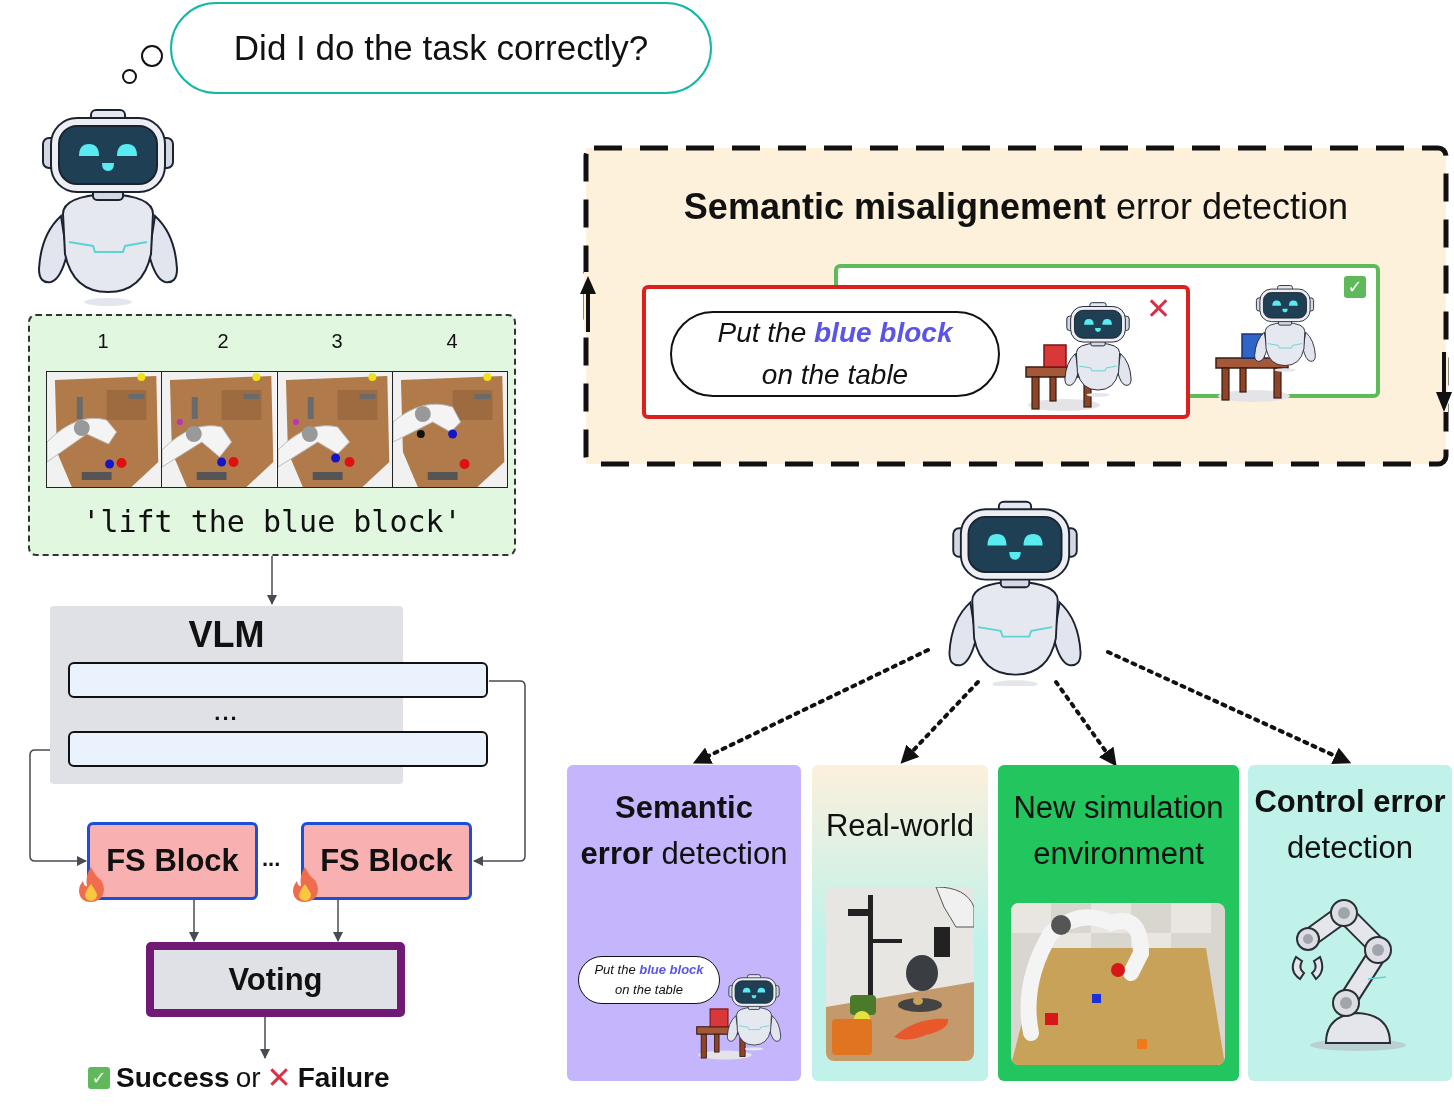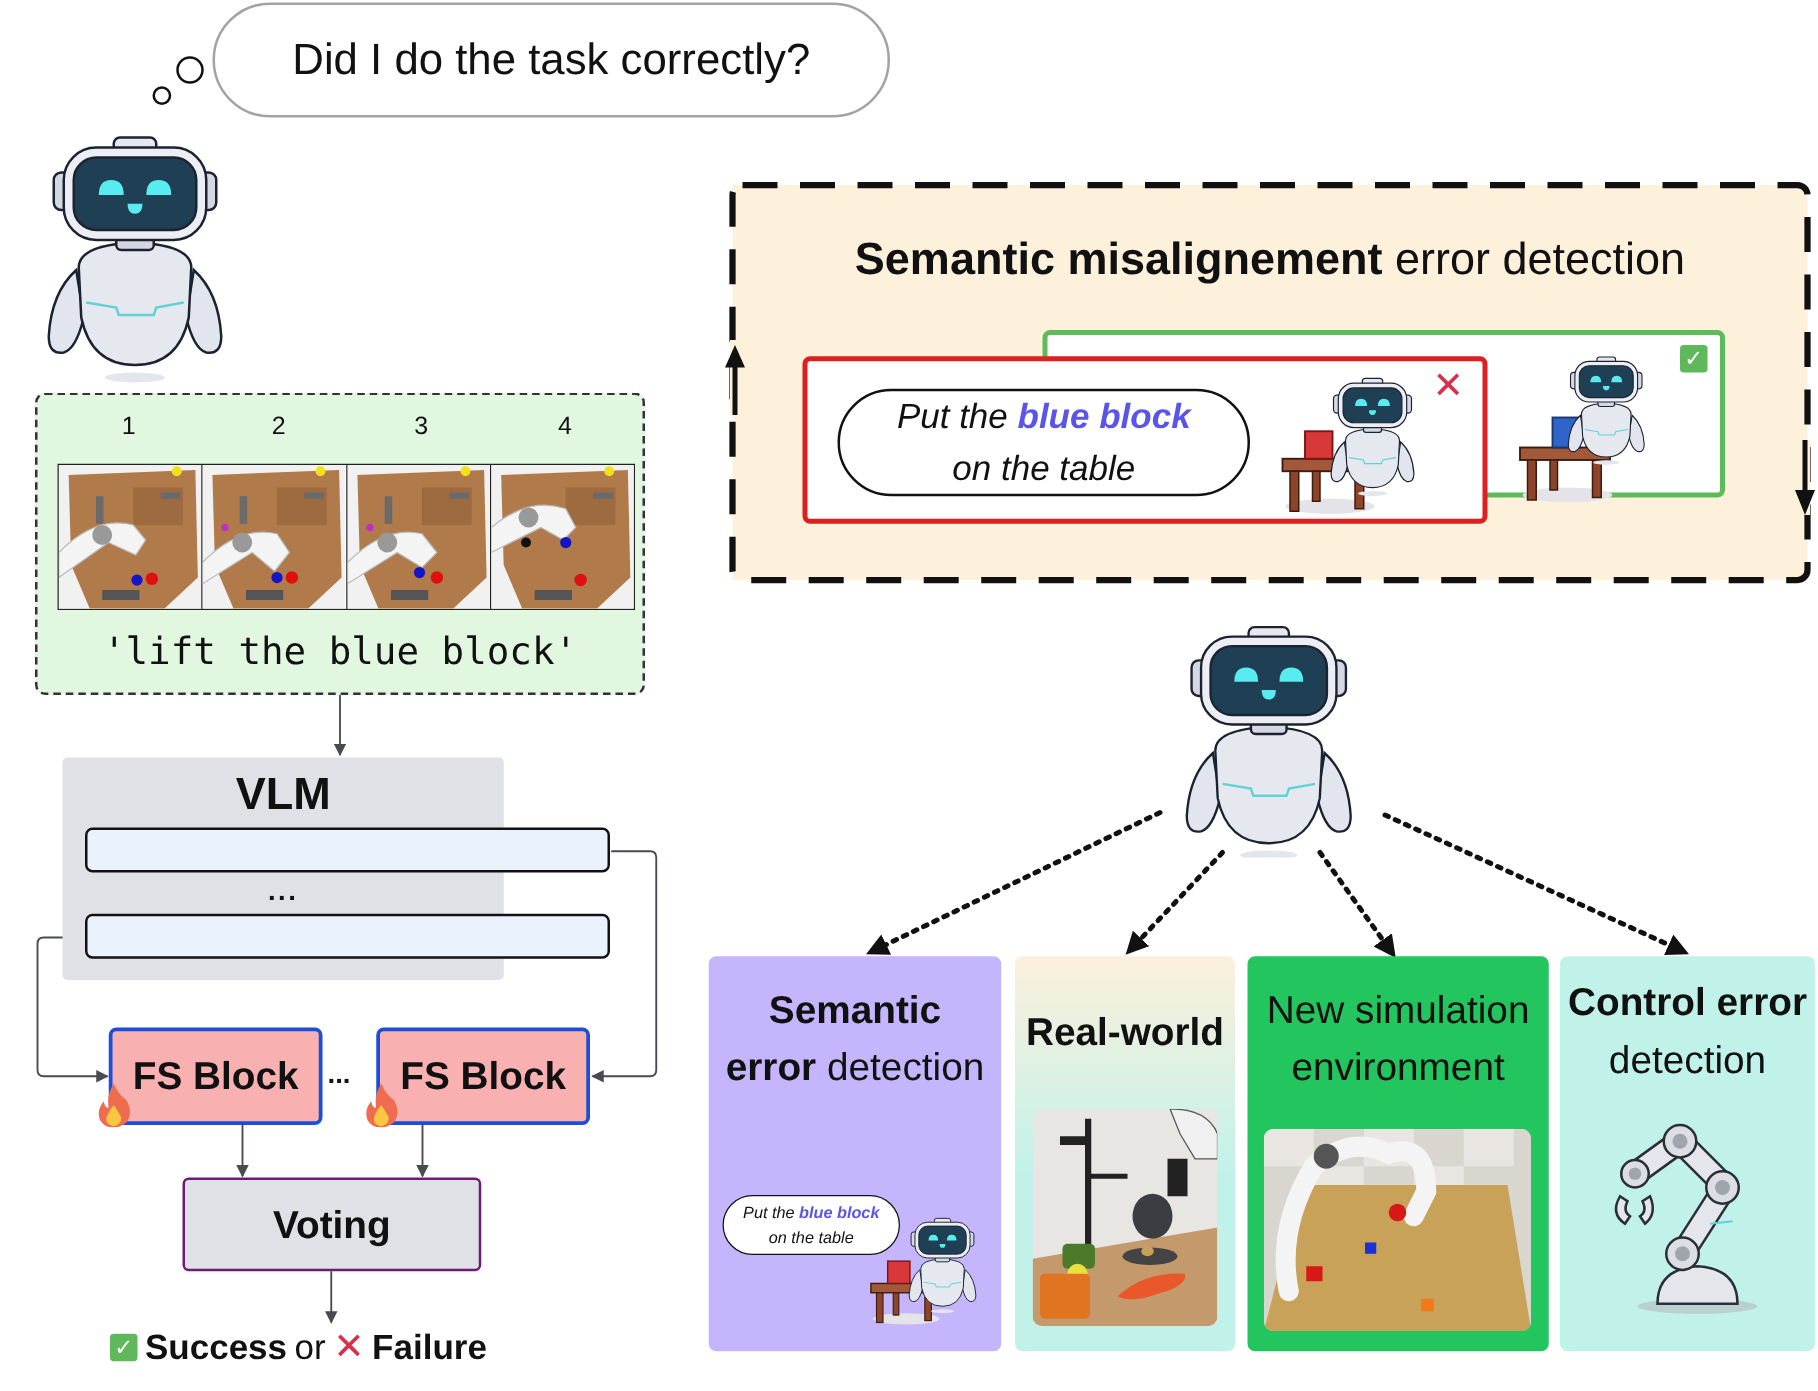--- a/index.html
+++ b/index.html
@@ -1,39 +1,39 @@
 <!DOCTYPE html>
 <html><head>
 <meta charset="utf-8">
 <style>
   html, body { margin:0; padding:0; background:#ffffff; }
   body { width:1454px; height:1113px; position:relative; overflow:hidden; font-family:"Liberation Sans", "DejaVu Sans", sans-serif; color:#111; }
   .abs { position:absolute; }
 
   
-  .thought { left:170px; top:2px; width:542px; height:92px; border:2px solid #a3a3a3; border-radius:50px; background:#fff; display:flex; align-items:center; justify-content:center; font-size:35px; box-sizing:border-box; }
+  .thought { left:170px; top:2px; width:542px; height:92px; border:2px solid #14b8a6; border-radius:50px; background:#fff; display:flex; align-items:center; justify-content:center; font-size:35px; box-sizing:border-box; }
   .tcircle { border:2px solid #111; border-radius:50%; background:#fff; box-sizing:border-box; }
 
   
   .input-panel { left:28px; top:314px; width:488px; height:242px; background:#e2f7e0; border:2px dashed #333; border-radius:8px; box-sizing:border-box; }
   .frame-num { top:14px; font-size:20px; width:30px; text-align:center; }
   .frames { left:16px; top:55px; width:462px; height:117px; border:1.5px solid #222; display:flex; box-sizing:border-box; background:#fff; }
   .frame { flex:1; border-right:1.5px solid #222; position:relative; overflow:hidden; }
   .frame:last-child { border-right:none; }
   .instruction { left:0; top:188px; width:100%; text-align:center; font-family:"DejaVu Sans Mono", "Liberation Mono", monospace; font-size:30px; }
 
   
   .vlm { left:50px; top:606px; width:353px; height:178px; background:#dfe1e6; border-radius:4px; }
   .vlm-title { left:0; top:8px; width:100%; text-align:center; font-weight:bold; font-size:36px; }
   .layer { left:18px; width:420px; height:36px; background:#eaf2fd; border:2px solid #111; border-radius:6px; box-sizing:border-box; }
   .vlm-dots { left:0; top:94px; width:100%; text-align:center; font-size:22px; font-weight:bold; letter-spacing:2px; }
 
   .fs-block { top:822px; width:171px; height:78px; background:#f9b0b0; border:3px solid #1d4ed8; border-radius:6px; box-sizing:border-box; display:flex; align-items:center; justify-content:center; font-weight:bold; font-size:31px; }
   .fs-dots { left:262px; top:846px; font-size:22px; font-weight:bold; }
-  .voting { left:146px; top:942px; width:239px; height:75px; background:#dfe1e6; border:2px solid #701a75; border-radius:5px; box-sizing:border-box; display:flex; align-items:center; justify-content:center; font-weight:bold; font-size:31px; }
+  .voting { left:146px; top:942px; width:259px; height:75px; background:#dfe1e6; border:8px solid #701a75; border-radius:5px; box-sizing:border-box; display:flex; align-items:center; justify-content:center; font-weight:bold; font-size:31px; }
   .result-line { left:88px; top:1060px; font-size:28px; display:flex; align-items:center; gap:6px; white-space:nowrap; }
   .chk { display:inline-block; width:22px; height:22px; background:#5fb85a; border-radius:3px; color:#fff; font-size:18px; line-height:22px; text-align:center; font-weight:bold; }
   .xmark { color:#d9304a; font-size:30px; font-weight:bold; }
 
   
   .sem-box { left:586px; top:148px; width:860px; height:316px; background:#fef1dc; }
   .sem-title { left:0; top:38px; width:100%; text-align:center; font-size:36px; }
   .green-card { left:248px; top:116px; width:546px; height:134px; background:#fff; border:4px solid #5dbb5a; border-radius:6px; box-sizing:border-box; }
   .red-card { left:56px; top:137px; width:548px; height:134px; background:#fff; border:4px solid #dc1f1f; border-radius:6px; box-sizing:border-box; }
   .pill { left:24px; top:22px; width:330px; height:86px; border:2px solid #111; border-radius:45px; background:#fff; box-sizing:border-box; display:flex; flex-direction:column; align-items:center; justify-content:center; font-style:italic; font-size:28px; line-height:42px; }
@@ -283,21 +283,21 @@
   </div>
   <svg class="abs" style="left:128px;top:232px;" width="60" height="64" viewBox="0 0 80 86">
       <use href="#table-scene"></use>
       <rect x="20" y="16" width="24" height="24" fill="#d93838" stroke="#7a1515" stroke-width="1.5"></rect>
     </svg>
   <svg class="abs" style="left:158px;top:202px;" width="58" height="90" viewBox="0 0 150 205">
       <use href="#robot"></use>
     </svg>
 </div>
 
-<div class="abs card" style="left:812px;width:176px;background:linear-gradient(#fcf0dc, #c1f2ea 55%);font-weight:bold;">
+<div class="abs card" style="left:812px;width:176px;background:linear-gradient(#fcf0dc, #c1f2ea 55%);">
   <div class="abs card-title" style="top:38px;">
     <span>Real-world</span>
   </div>
   <div class="abs photo" style="left:14px;top:122px;width:148px;height:174px;">
     <svg width="148" height="174" viewBox="0 0 148 174">
       <rect width="148" height="174" fill="#e8e6e2"></rect>
       <polygon points="0,120 148,95 148,174 0,174" fill="#c49a6c"></polygon>
       <rect x="42" y="8" width="5" height="108" fill="#222"></rect>
       <rect x="22" y="22" width="22" height="7" fill="#222"></rect>
       <rect x="46" y="52" width="30" height="4" fill="#222"></rect>

